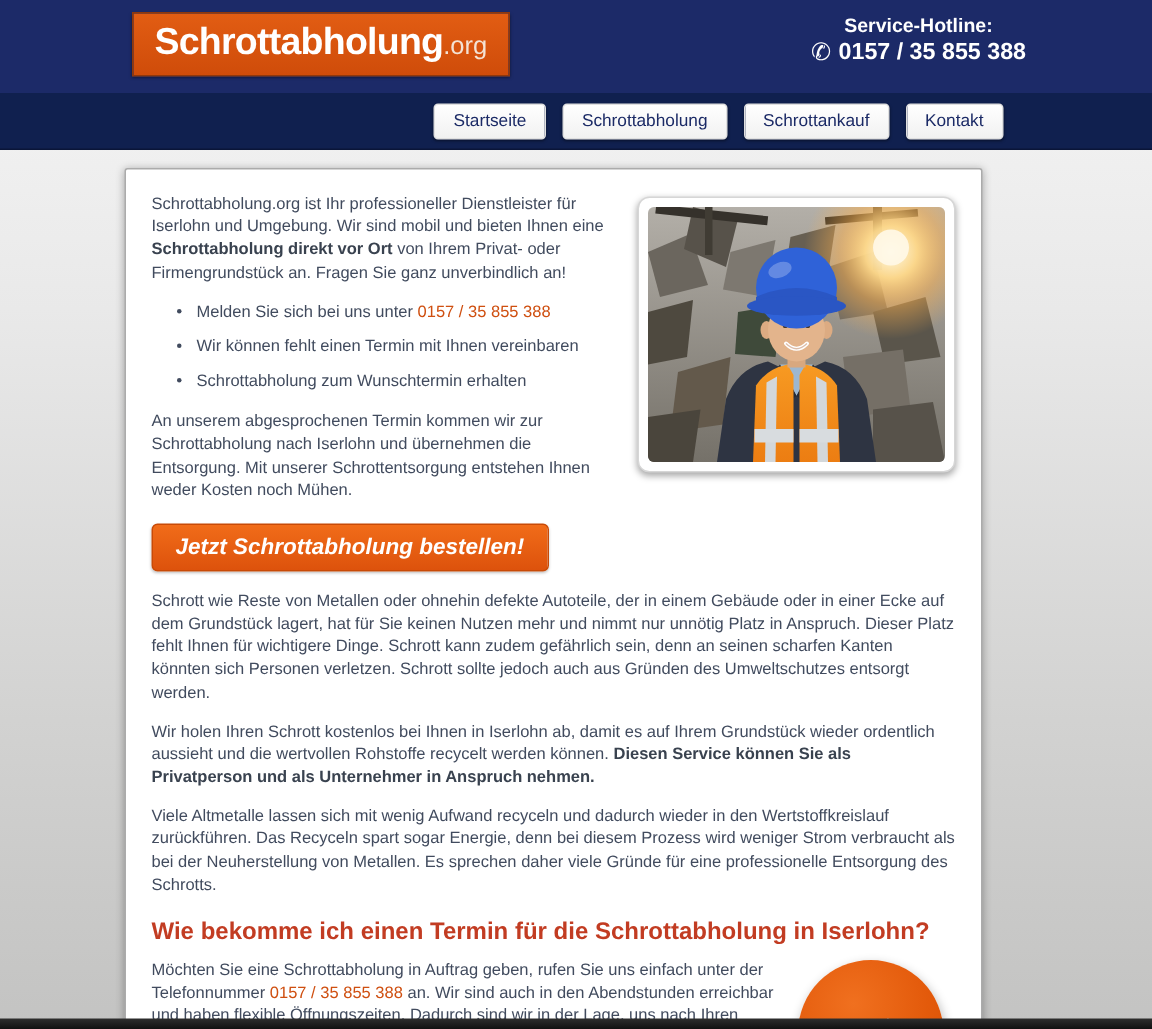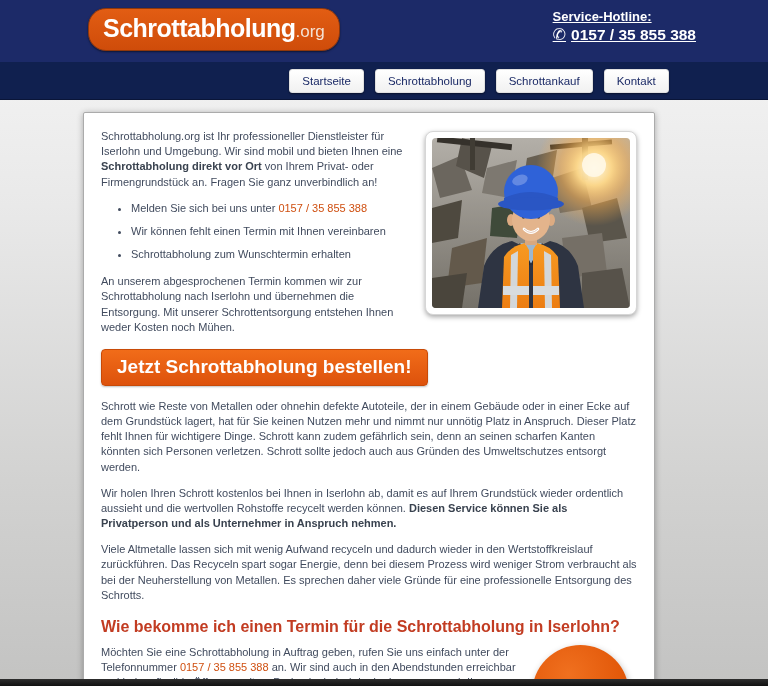--- a/index.html
+++ b/index.html
@@ -7,26 +7,26 @@
   body { font-family:"Liberation Sans", sans-serif; }
   .page {
     position:relative; width:768px; height:686px; overflow:hidden;
     background:linear-gradient(180deg,#f6f6f6 0%,#e9e9e9 30%,#d2d2d1 70%,#c3c3c2 100%);
   }
   
   .header { height:62px; background:#1c2a68; position:relative; }
   .logo {
     display:inline-block; margin:8px 0 0 88px; padding:5px 14px 7px 14px;
     background:linear-gradient(180deg,#e25d13,#cf4c0a);
-    border:1px solid #90380a; border-radius:18px;
+    border:1px solid #90380a; border-radius:0;
     box-shadow:0 1px 2px rgba(0,0,0,.5); cursor:pointer;
   }
   .logo-main { color:#fff; font-weight:bold; font-size:25px; letter-spacing:-0.5px; }
   .logo-suffix { color:#f4e2d4; font-size:17px; }
-  .hotline { position:absolute; top:9px; right:72px; text-align:left; color:#fff;text-decoration:underline; }
+  .hotline { position:absolute; top:9px; right:84px; text-align:center; color:#fff; }
   .hotline-label { font-size:13px; font-weight:bold; }
   .hotline-row { margin-top:2px; display:flex; align-items:center; justify-content:center; gap:5px; }
   .phone-glyph { font-family:"DejaVu Sans", sans-serif; font-size:16px; line-height:1; }
   .hotline-number { font-size:15.5px; font-weight:bold; }
   
   .nav { height:38px; background:#10204f; border-bottom:1px solid #0a1538;
          display:flex; align-items:center; padding-left:190px; gap:11px;justify-content:center; }
   .nav-btn {
     background:linear-gradient(180deg,#ffffff,#f1f1f1);
     color:#1b2a66; font-size:11.5px; padding:5px 12px; border-radius:3px;
@@ -52,22 +52,23 @@
     float:right; width:212px; margin:2px 0 10px 14px;
     background:#fff; border:1px solid #d6d6d6; border-radius:8px; padding:6px;
     box-shadow:0 2px 5px rgba(0,0,0,.35);
   }
   .photo-frame svg { display:block; border-radius:4px; }
   
   .cta-btn {
     display:inline-block; margin:3px 0 13px 0; padding:6px 15px 7px 15px;
     background:linear-gradient(180deg,#f16c19,#dd520c);
     border:1px solid #c84a07; border-radius:4px;
-    color:#fff; font-weight:bold; font-size:19px; cursor:pointer;
+    color:#fff; font-weight:bold; font-size:15px; cursor:pointer;
     box-shadow:0 1px 2px rgba(0,0,0,.25);
+    font-style:italic;
   }
   
   .badge {
     float:right; width:97px; height:97px; margin:0 8px 6px 14px; border-radius:50%;
     background:radial-gradient(circle at 38% 30%, #f0701f 0%, #e35a0b 55%, #d34c04 100%);
     display:flex; align-items:center; justify-content:center;
     box-shadow:1px 3px 7px rgba(0,0,0,.3); cursor:pointer;
   }
   .badge-inner { transform:rotate(-22deg); text-align:center; color:#fff;
                  font-weight:bold; font-size:15px; line-height:1.12;

